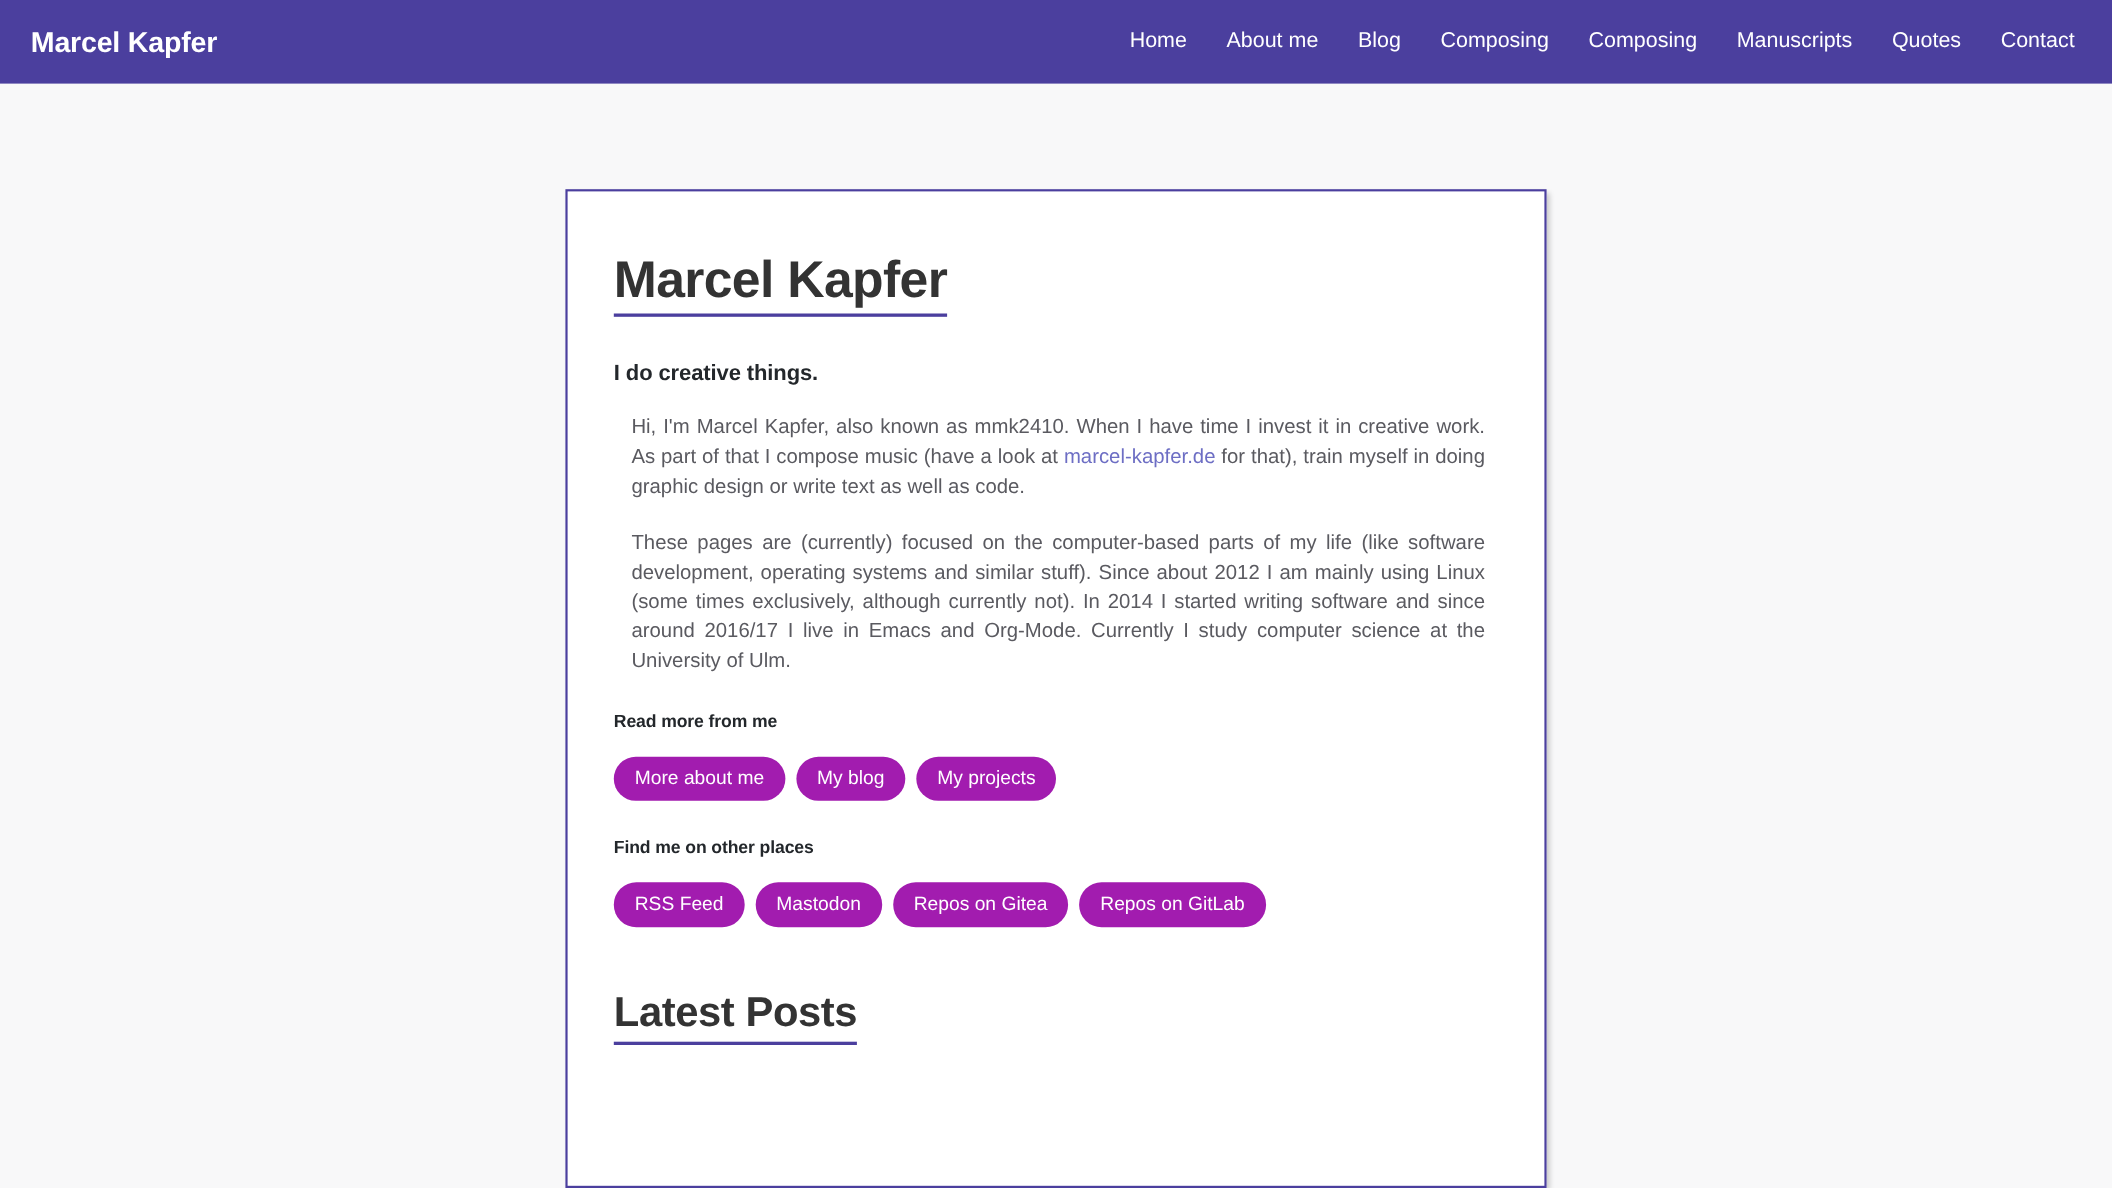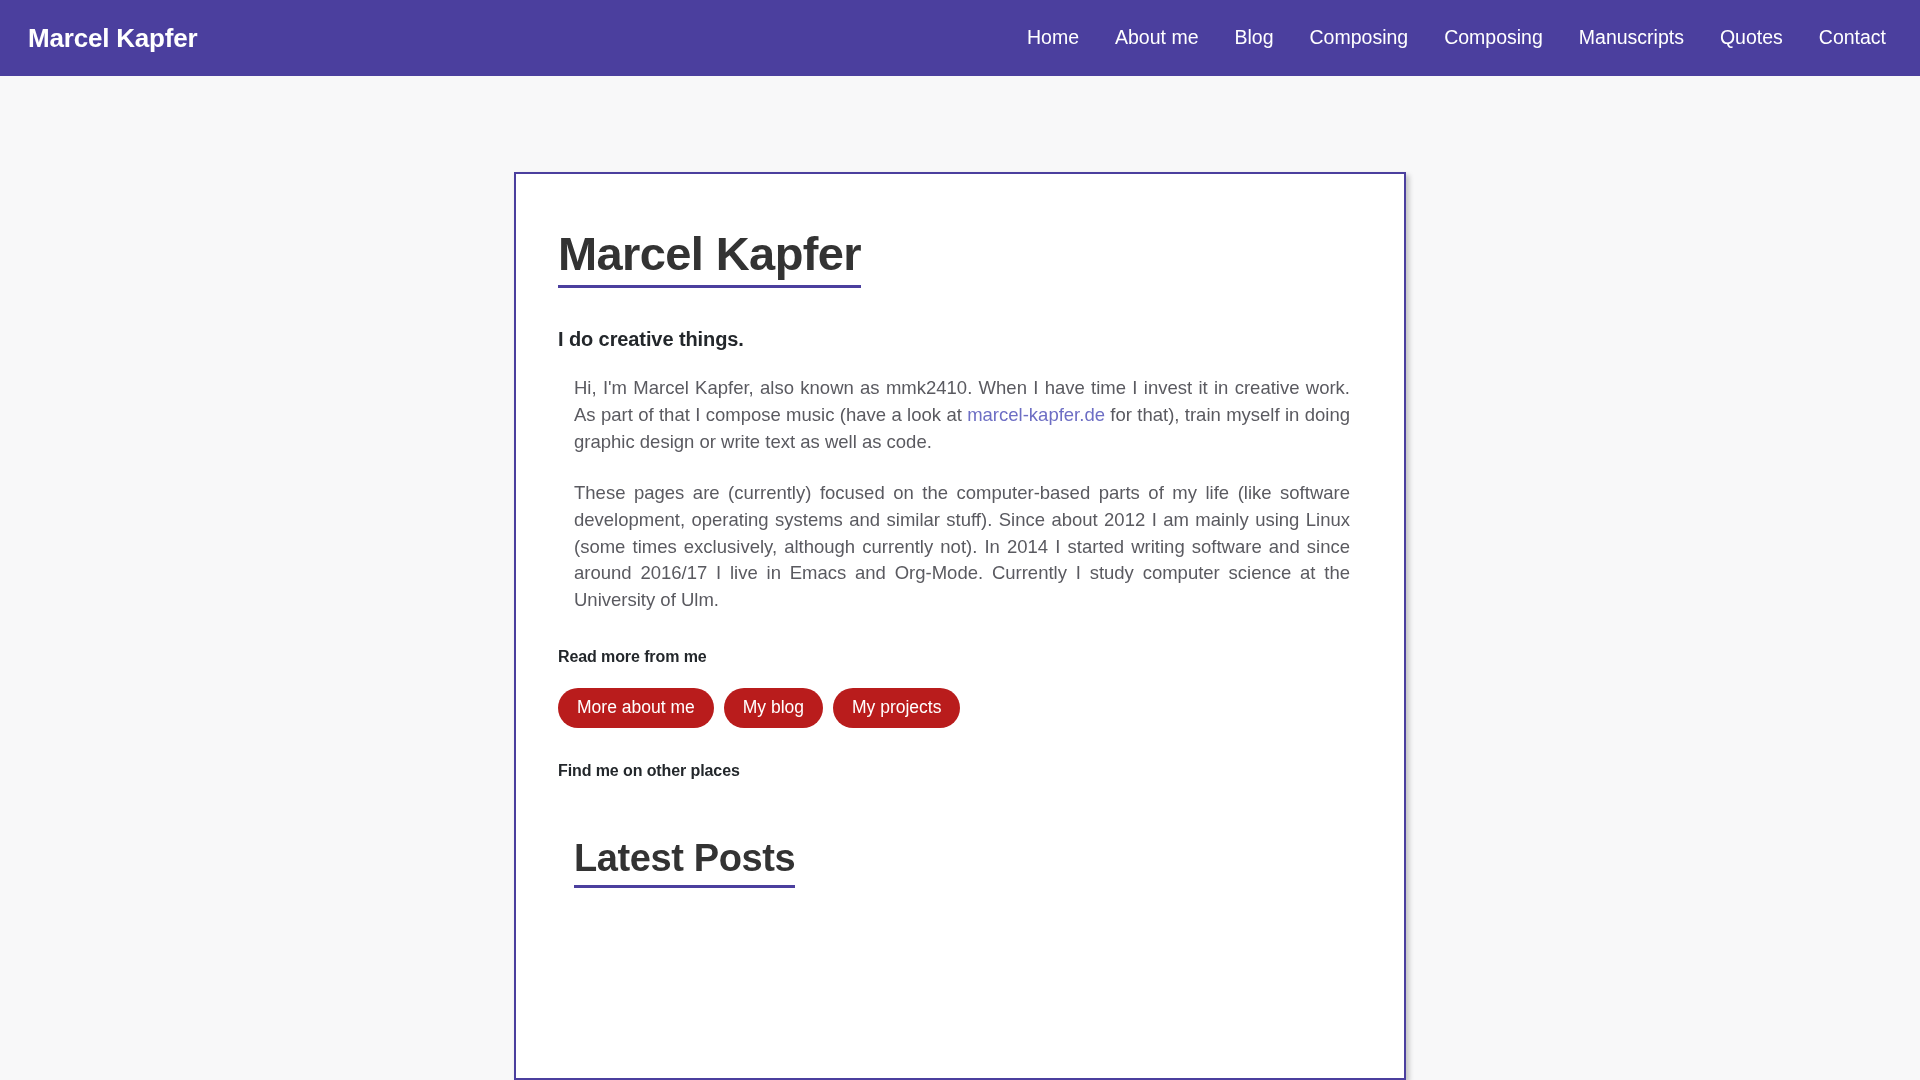--- a/index.html
+++ b/index.html
@@ -82,21 +82,21 @@
     font-size: 47px;
     font-weight: 700;
     color: #333333;
     letter-spacing: -0.6px;
     display: inline-block;
     border-bottom: 3px solid #4b3f9e;
     line-height: 1.18;
   }
 
   .section-title {
-    margin: 56px 0 0 16px;
+    margin: 56px 0 0 0;
     padding-bottom: 4px;
     font-size: 38px;
     font-weight: 700;
     color: #333333;
     letter-spacing: -0.4px;
     display: inline-block;
     border-bottom: 3px solid #4b3f9e;
     line-height: 1.18;
   }
 
@@ -133,21 +133,21 @@
 
   
   .button-row {
     margin-top: 22px;
     display: flex;
     flex-wrap: wrap;
     gap: 10px;
   }
 
   .pill-button {
-    background: #b91c1c;
+    background: #a21caf;
     color: #ffffff;
     border: none;
     border-radius: 999px;
     padding: 9px 19px 10px 19px;
     font-family: "Liberation Sans", "DejaVu Sans", sans-serif;
     font-size: 17.5px;
     line-height: 1.22;
     white-space: nowrap;
     cursor: pointer;
     text-decoration: none;
@@ -187,17 +187,23 @@
     <h3 class="subhead">Read more from me</h3>
 
     <div class="button-row">
       <a class="pill-button" href="#">More about me</a>
       <a class="pill-button" href="#">My blog</a>
       <a class="pill-button" href="#">My projects</a>
     </div>
 
     <h3 class="subhead">Find me on other places</h3>
 
+    <div class="button-row">
+      <a class="pill-button" href="#">RSS Feed</a>
+      <a class="pill-button" href="#">Mastodon</a>
+      <a class="pill-button" href="#">Repos on Gitea</a>
+      <a class="pill-button" href="#">Repos on GitLab</a>
+    </div>
 
     <h2 class="section-title">Latest Posts</h2>
 
   </main>
 </div>
 
 </body></html>

